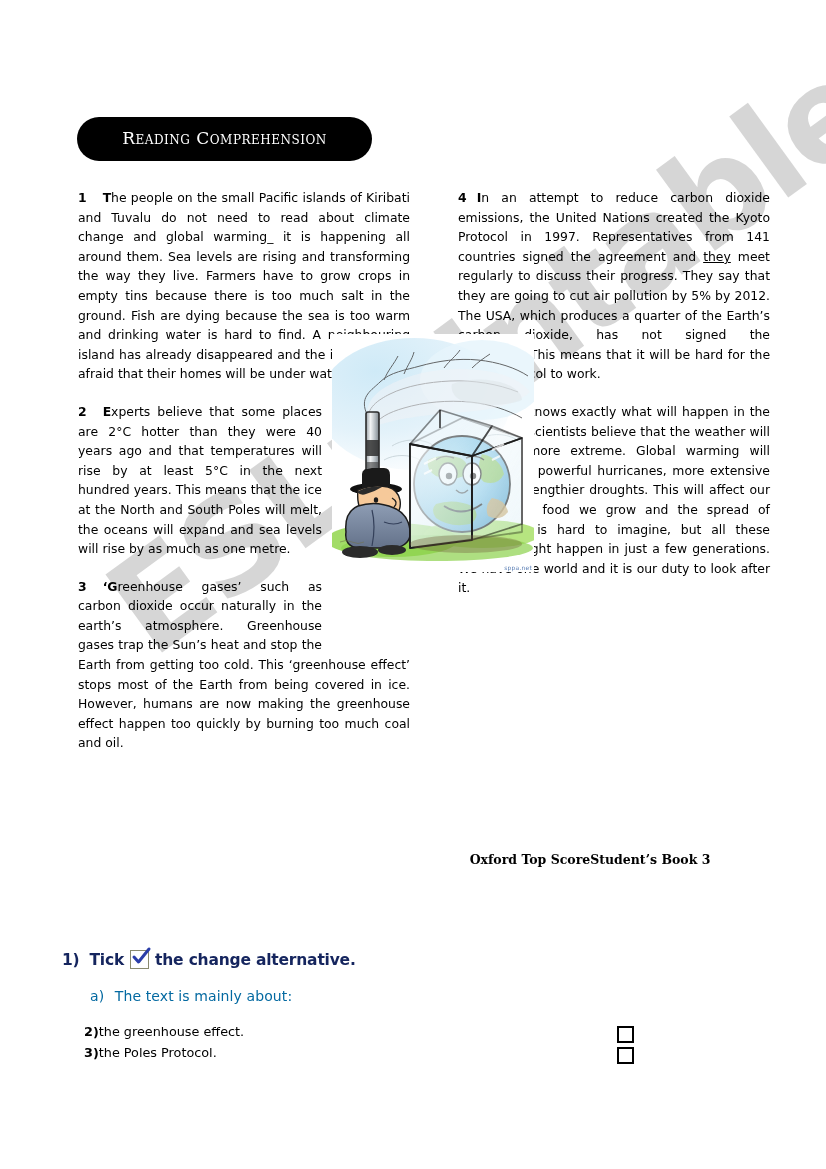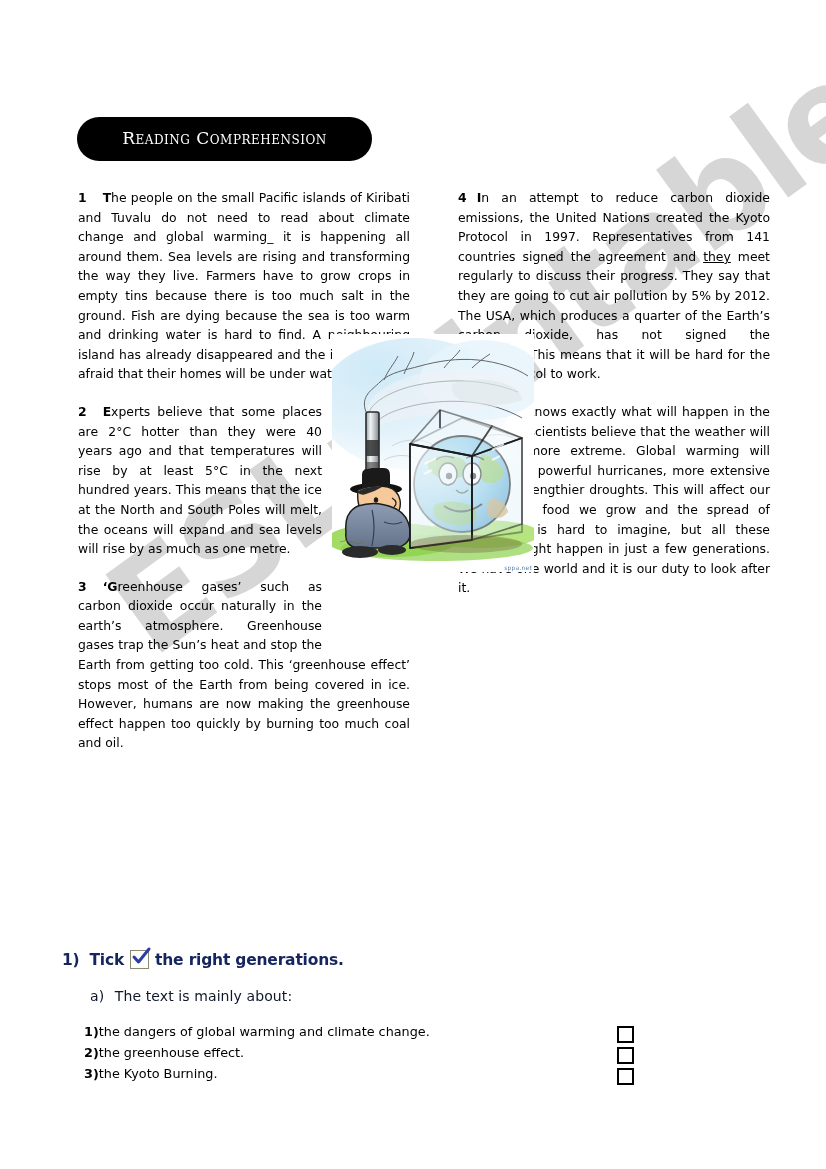--- a/index.html
+++ b/index.html
@@ -162,21 +162,21 @@
     background: #ffffff;
     flex: none;
   }
   #tick-icon svg { position: absolute; left: -1px; top: -5px; }
 
   #q1a {
     margin-top: 19px;
     margin-left: 28px;
     font-family: "DejaVu Sans", sans-serif;
     font-size: 14px;
-    color: #0f172a;
+    color: #0369a1;
     letter-spacing: 0.1px;
   }
   #q1a .alab { margin-right: 6px; }
 
   #options {
     margin-top: 20px;
     margin-left: 22px;
   }
   .opt-row {
     position: relative;
@@ -356,50 +356,47 @@
 
         <ellipse cx="134" cy="210" rx="56" ry="9" fill="#6f5a3a" opacity="0.35"></ellipse>
       </g>
 
       <path d="M8 208 q6 -3 12 0 q6 3 12 0" fill="none" stroke="#6f6f4a" stroke-width="0.8" opacity="0.7"></path>
     </svg>
     <div id="illo-credit">sppa.net</div>
   </div>
 
   <div id="attribution">
+    <div>Oxford Top ScoreStudent’s Book 3</div>
   </div>
 
   <div id="exercise">
 
     <div id="q1-line">
       <span>1)</span>
       <span style="margin-left:10px">Tick</span>
       <span id="tick-icon">
         <svg width="22" height="22" viewBox="0 0 22 22" xmlns="http://www.w3.org/2000/svg">
           <path d="M4 11 L8.5 16 L19 3" fill="none" stroke="#2b3ea8" stroke-width="3" stroke-linecap="round" stroke-linejoin="round"></path>
         </svg>
       </span>
-      <span>the right generations.</span>
+      <span>the change alternative.</span>
     </div>
 
     <div id="q1a">
       <span class="alab">a)</span>
       <span>The text is mainly about:</span>
     </div>
 
     <div id="options">
-      <div class="opt-row">
-        <span class="opt-num">1)</span><span>the dangers of global warming and climate change.</span>
-        <span class="opt-box"></span>
-      </div>
       <div class="opt-row">
         <span class="opt-num">2)</span><span>the greenhouse effect.</span>
         <span class="opt-box"></span>
       </div>
       <div class="opt-row">
-        <span class="opt-num">3)</span><span>the Kyoto Burning.</span>
+        <span class="opt-num">3)</span><span>the Poles Protocol.</span>
         <span class="opt-box"></span>
       </div>
     </div>
 
   </div>
 
 </div>
 
 </body></html>

